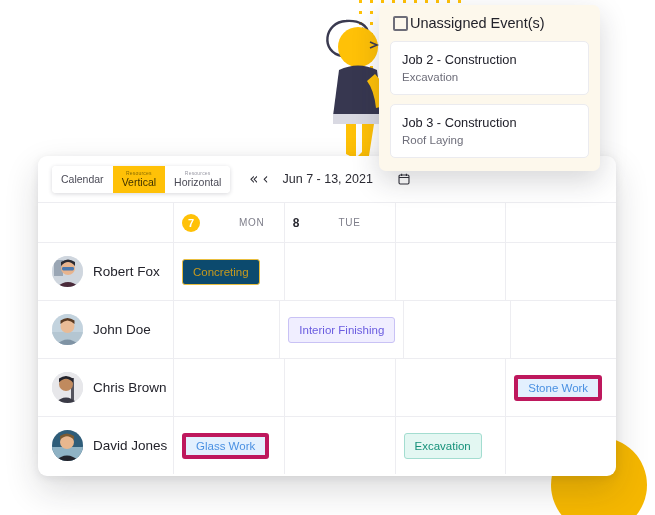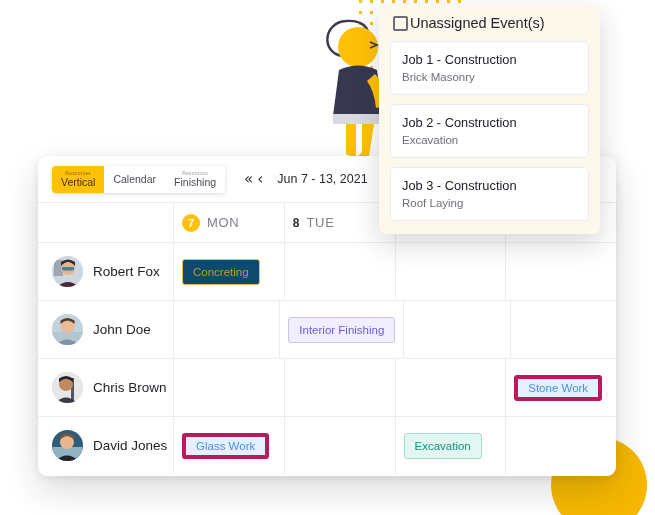--- a/index.html
+++ b/index.html
@@ -194,23 +194,24 @@
     height: 18px;
     border-radius: 50%;
     background: #ffc107;
     color: #ffffff;
     display: flex;
     align-items: center;
     justify-content: center;
     font-size: 11px;
   }
   .day-dow {
-    font-size: 13px;
+    font-size: 10px;
     letter-spacing: .7px;
     color: #7e7e8a;
+    margin-left: 32px;
   }
 
   .avatar {
     width: 31px;
     height: 31px;
     border-radius: 50%;
     flex: 0 0 31px;
     margin-right: 10px;
     overflow: hidden;
     background: #dfe3ea;
@@ -312,31 +313,31 @@
     <path d="M63 62 q12 12 10 32 l-9 2 q-2 -18 -9 -27 Z" fill="#ffc107"></path>
     <rect x="21" y="102" width="50" height="10" fill="#d9d9e2"></rect>
     <path d="M34 112 l0 30 10 5 0 -35 Z" fill="#ffc107"></path>
     <path d="M50 112 l0 28 -8 8 14 2 6 -38 Z" fill="#ffc107"></path>
   </svg>
 
   <div class="calendar-card">
 
     <div class="toolbar">
       <div class="view-switch">
+        <button class="view-btn">
+          <span class="sub"></span>
+          <span class="main">Calendar</span>
+        </button>
         <button class="view-btn active">
           <span class="sub">Resources</span>
           <span class="main">Vertical</span>
         </button>
         <button class="view-btn">
-          <span class="sub"></span>
-          <span class="main">Calendar</span>
-        </button>
-        <button class="view-btn">
           <span class="sub">Resources</span>
-          <span class="main">Finishing</span>
+          <span class="main">Horizontal</span>
         </button>
       </div>
 
       <div class="nav-group">
         <span class="nav-arrow">«</span>
         <span class="nav-arrow">‹</span>
         <span class="date-range">Jun 7 - 13, 2021</span>
         <svg class="cal-icon" viewBox="0 0 14 14">
           <rect x="1.2" y="2.4" width="11.6" height="10.4" rx="1.4" fill="none" stroke="#2f2f38" stroke-width="1.3"></rect>
           <line x1="1.2" y1="5.3" x2="12.8" y2="5.3" stroke="#2f2f38" stroke-width="1.3"></line>
@@ -468,24 +469,20 @@
 
     </div>
   </div>
 
   <div class="panel">
     <div class="panel-head">
       <span class="checkbox"></span>
       <span class="panel-title">Unassigned Event(s)</span>
     </div>
 
-    <div class="job-card">
-      <div class="job-title">Job 1 - Construction</div>
-      <div class="job-sub">Brick Masonry</div>
-    </div>
 
     <div class="job-card">
       <div class="job-title">Job 2 - Construction</div>
       <div class="job-sub">Excavation</div>
     </div>
 
     <div class="job-card">
       <div class="job-title">Job 3 - Construction</div>
       <div class="job-sub">Roof Laying</div>
     </div>

